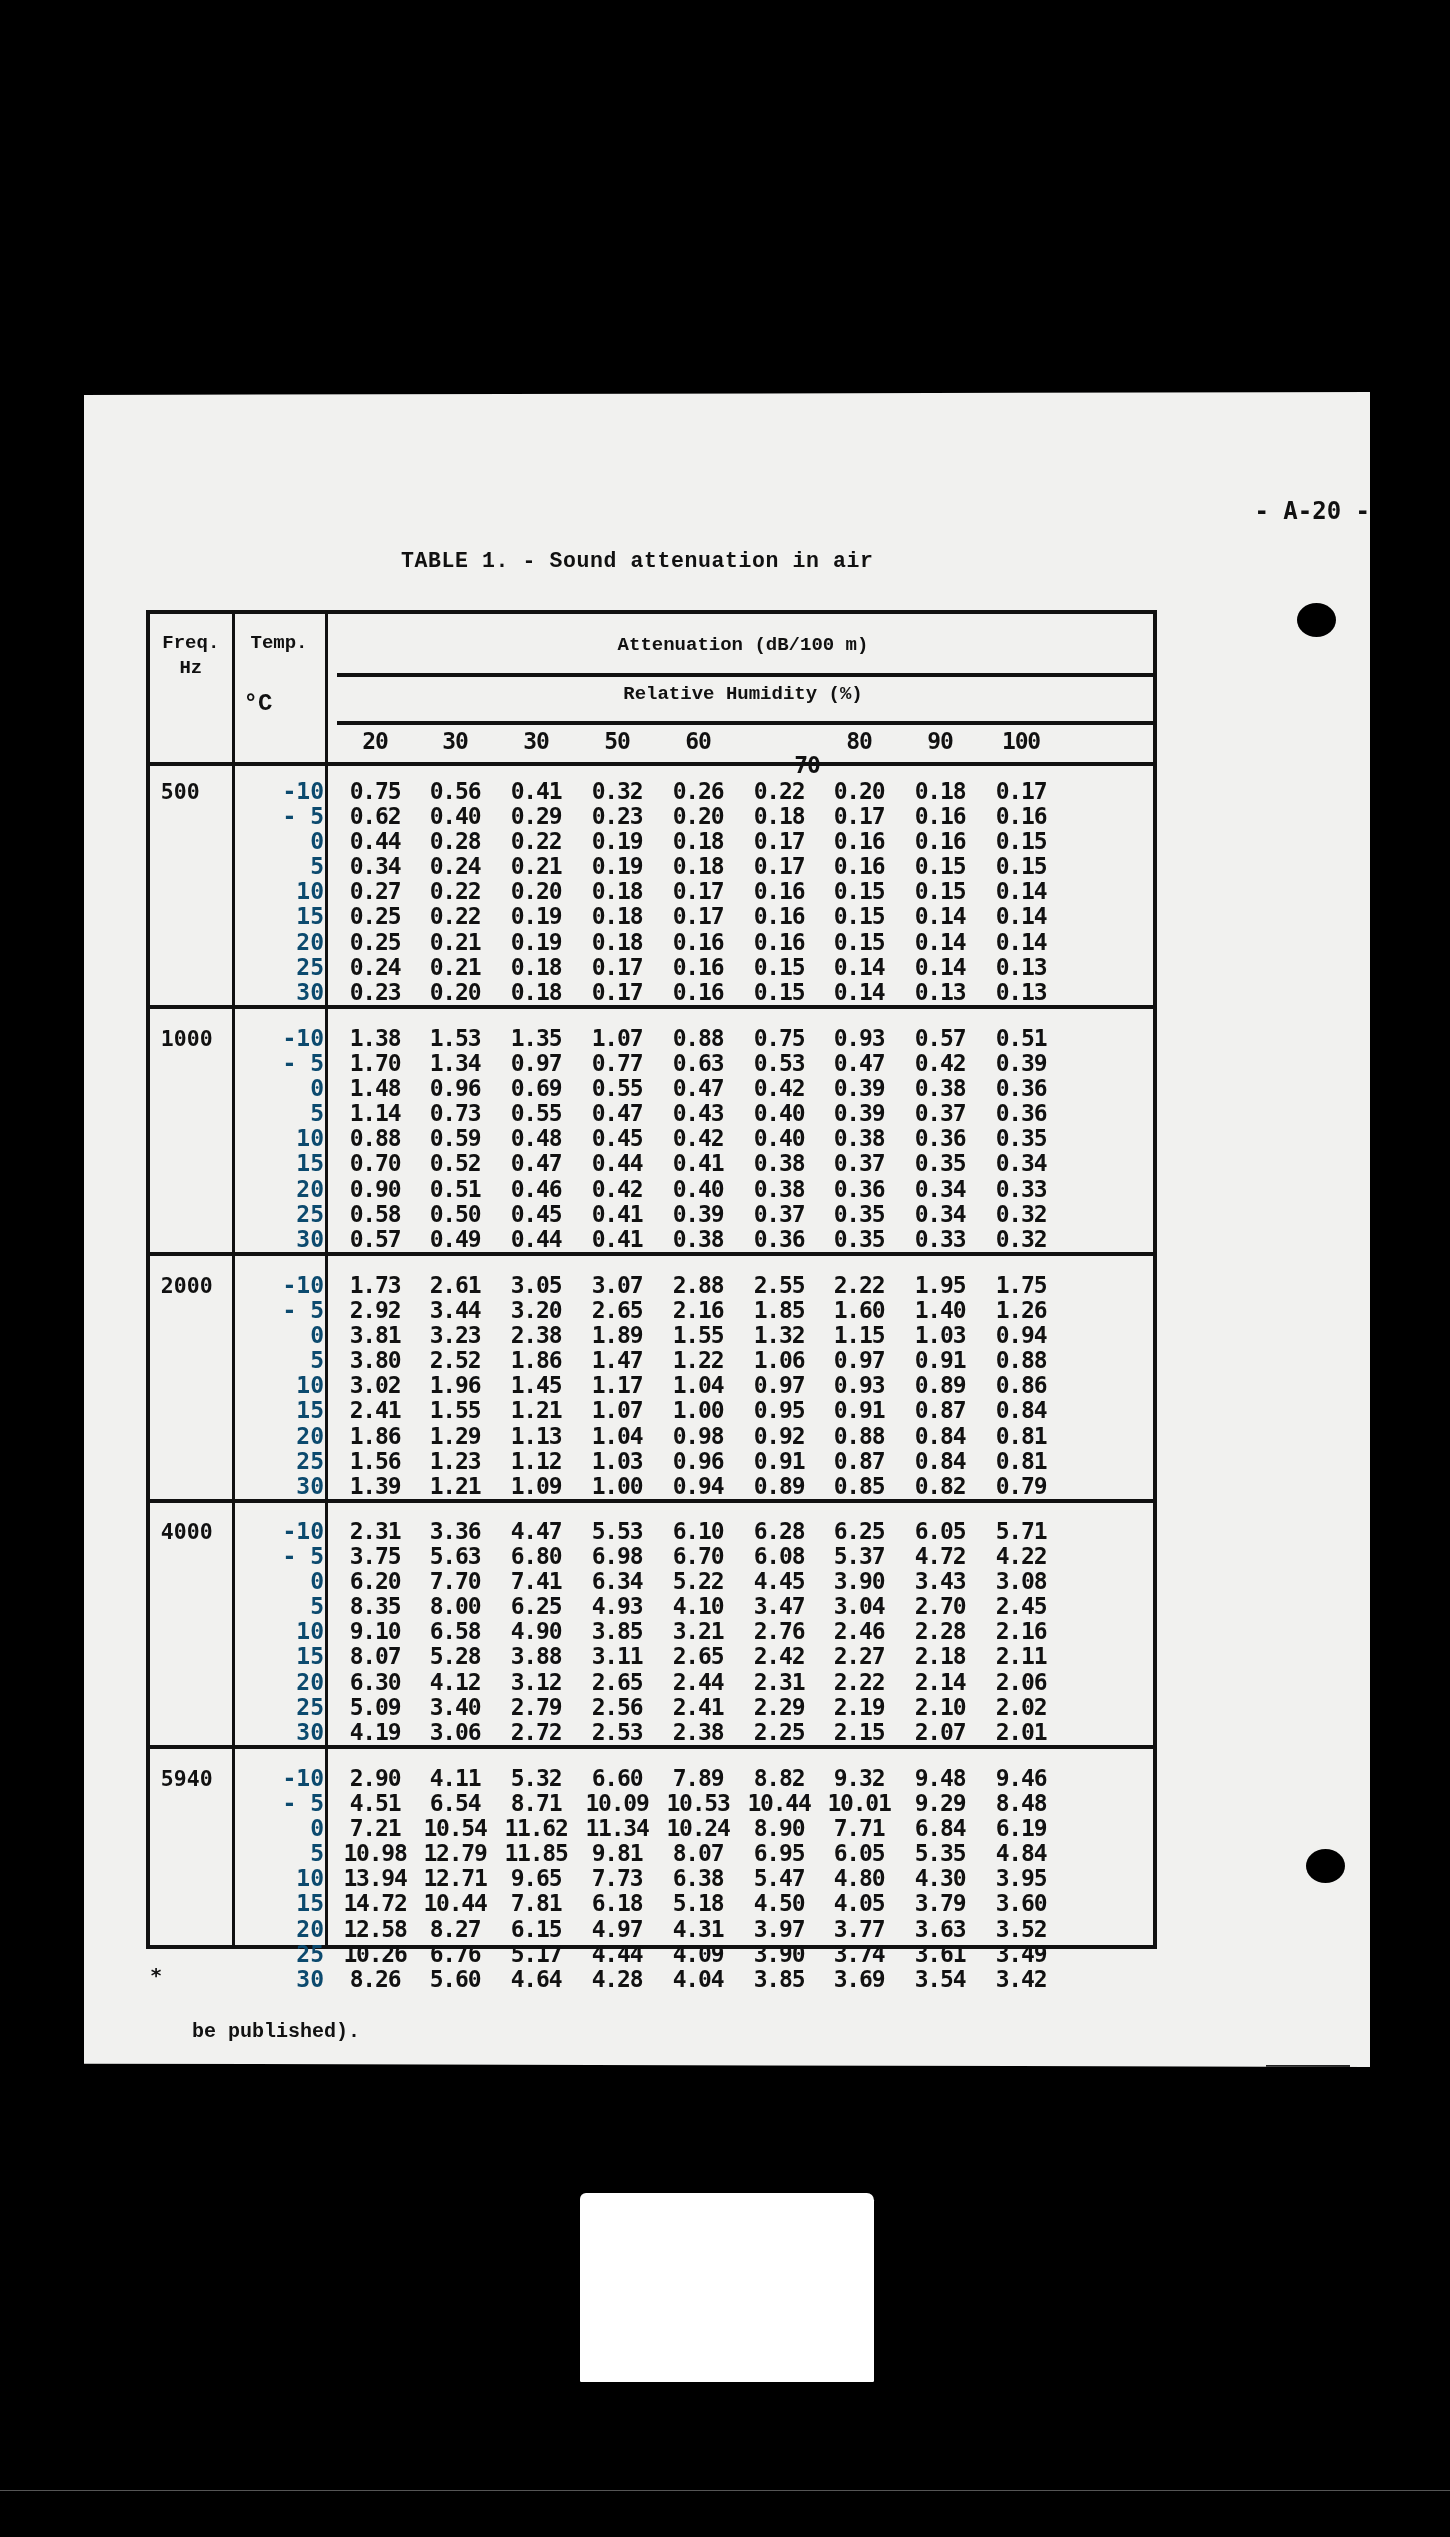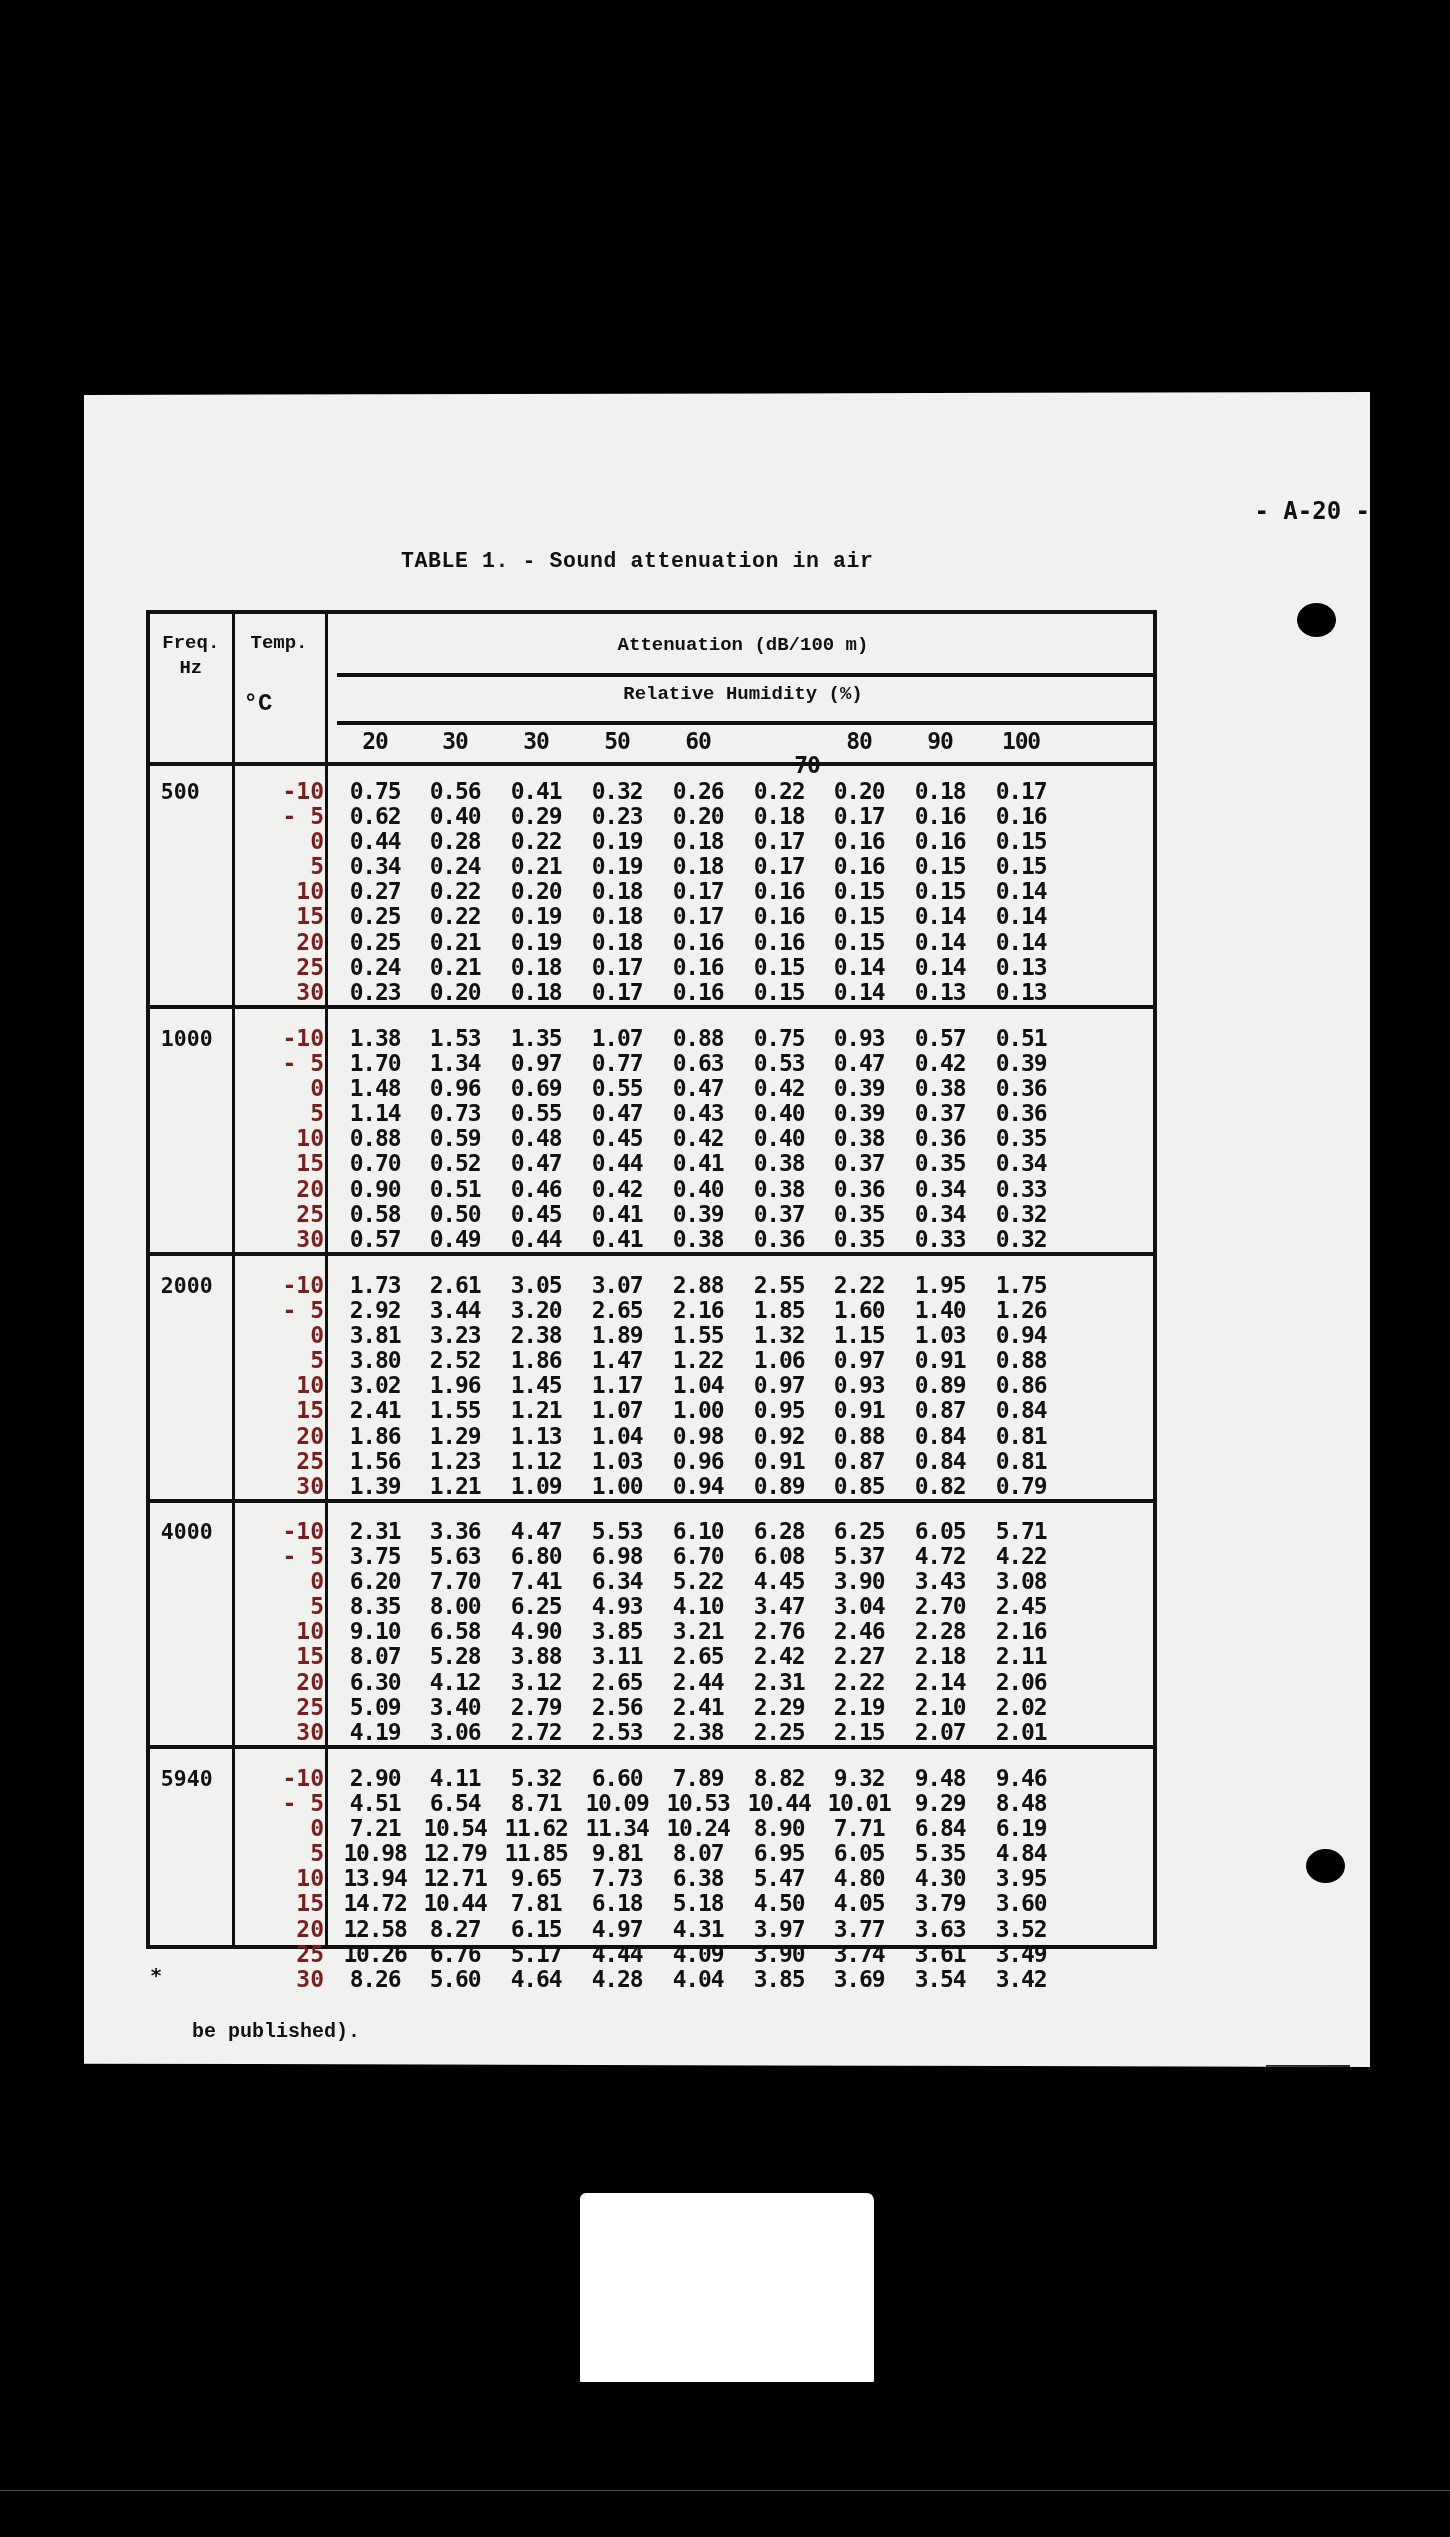--- a/index.html
+++ b/index.html
@@ -32,21 +32,21 @@
     position: absolute; font-family: "Liberation Mono", "DejaVu Sans Mono", monospace;
     font-weight: bold; font-size: 19px; color: #111; text-align: center; line-height: 24px;
   }
   .hline { position: absolute; height: 4.2px; background: #111; }
   .block { position: absolute; left: 0; right: 0; border-bottom: 4.2px solid #111; box-sizing: border-box; }
   .block:last-child { border-bottom: none; }
   .freq { position: absolute; left: 10.8px; top: 17px; font-size: 21.5px; font-weight: bold; color: #111; }
   .row { position: absolute; left: 0; right: 0; height: 25px; }
   .temp {
     position: absolute; left: 96px; width: 78px; text-align: right;
-    font-size: 23px; font-weight: bold; color: #7f1d1d; line-height: 25px;
+    font-size: 23px; font-weight: bold; color: #0c4a6e; line-height: 25px;
   }
   .val {
     position: absolute; width: 90px; text-align: center;
     font-size: 23px; font-weight: bold; color: #111; line-height: 25px; letter-spacing: -1.2px;
   }
   .rule { position: absolute; height: 2.4px; background: #222; }
   .white-box {
     position: absolute; left: 580px; top: 2193px; width: 294px; height: 189px;
     background: #fff; border-radius: 6px 7.2px 1.2px 1.2px;
   }

